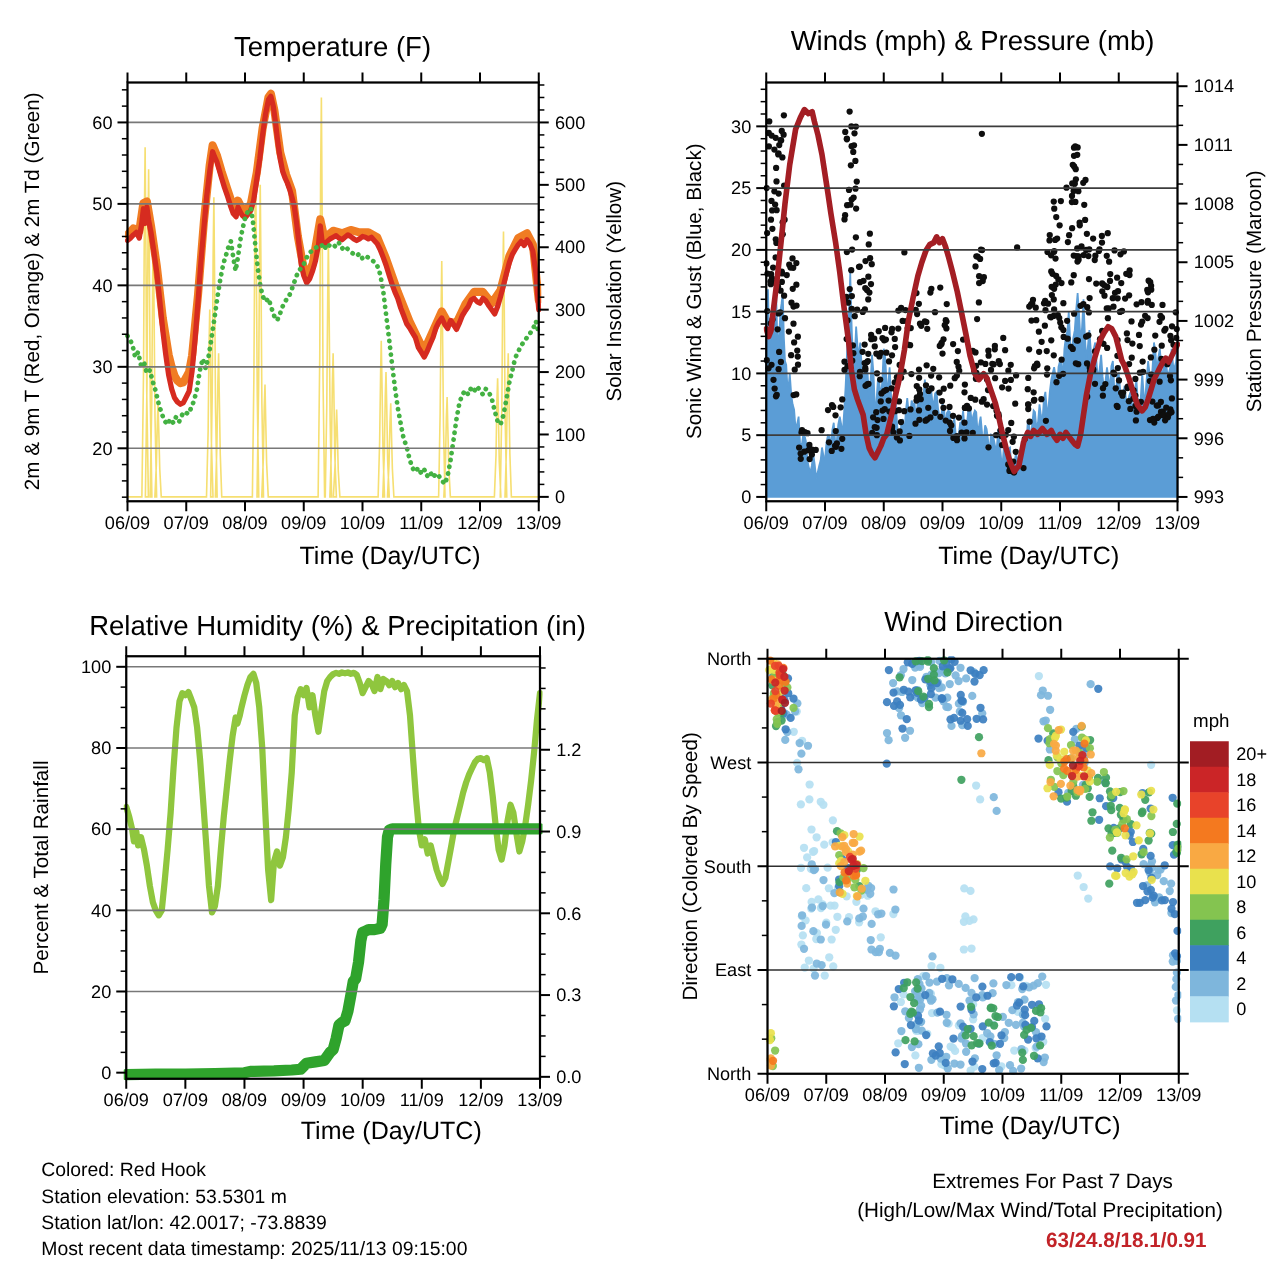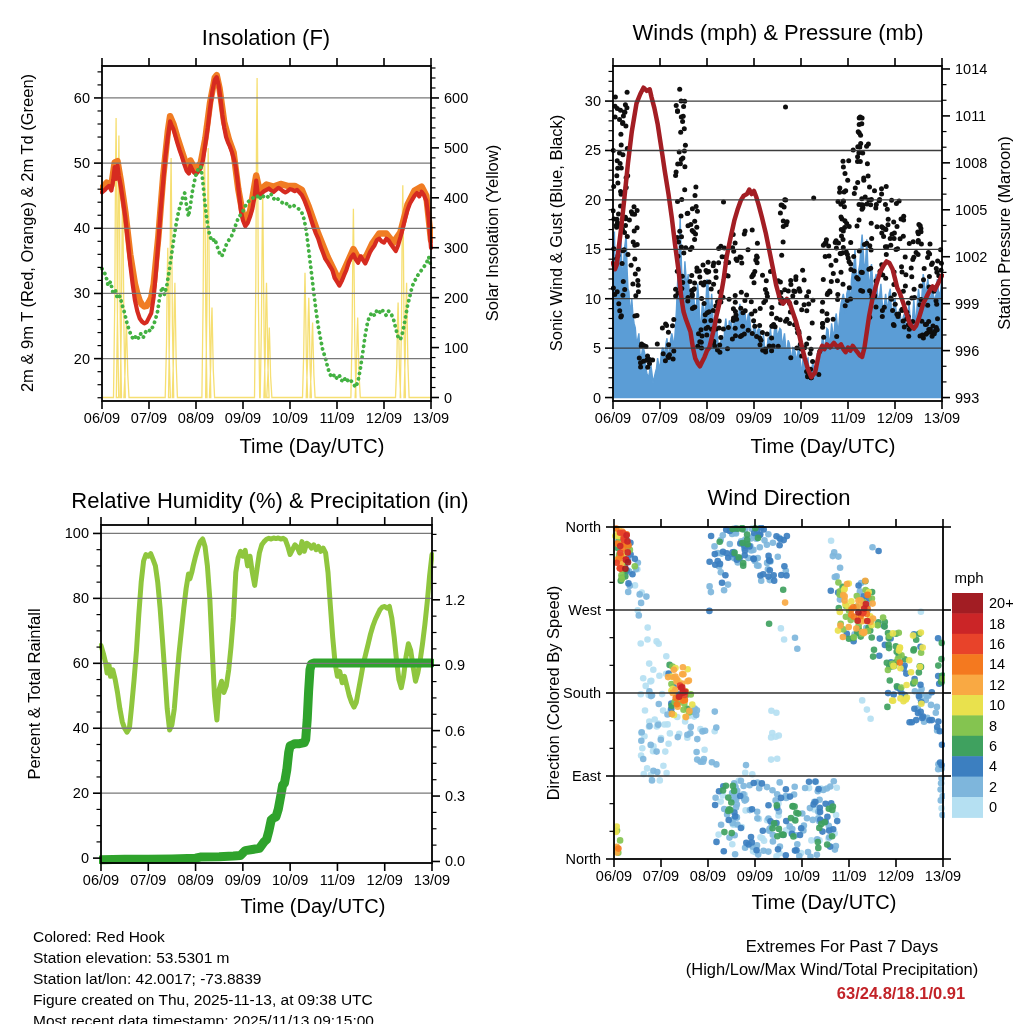--- a/index.html
+++ b/index.html
@@ -1982,21 +1982,21 @@
           <rect x="952" y="756.2" width="31" height="20.9" fill="#3c7fc0"></rect>
           <text x="989" y="771.4" font-size="14.5" text-anchor="start" fill="#000">4</text>
           <rect x="952" y="776.6" width="31" height="20.9" fill="#7eb6dc"></rect>
           <text x="989" y="791.8" font-size="14.5" text-anchor="start" fill="#000">2</text>
           <rect x="952" y="797.0" width="31" height="20.9" fill="#b5e0f2"></rect>
           <text x="989" y="812.2" font-size="14.5" text-anchor="start" fill="#000">0</text>
         </g>
       </g>
     </svg>
 
-  <div class="t title" style="left:266px;top:38px">Insolation (F)</div>
+  <div class="t title" style="left:266px;top:38px">Temperature (F)</div>
   <div class="t title" style="left:778px;top:33px">Winds (mph) &amp; Pressure (mb)</div>
   <div class="t title" style="left:270px;top:501px">Relative Humidity (%) &amp; Precipitation (in)</div>
   <div class="t title" style="left:779px;top:498px">Wind Direction</div>
 
   <div class="t xlab" style="left:266px;top:446px">Time (Day/UTC)</div>
   <div class="t xlab" style="left:777px;top:446px">Time (Day/UTC)</div>
   <div class="t xlab" style="left:267px;top:906px">Time (Day/UTC)</div>
   <div class="t xlab" style="left:778px;top:902px">Time (Day/UTC)</div>
 
   <div class="vlab" style="left:27px;top:233px">2m &amp; 9m T (Red, Orange) &amp; 2m Td (Green)</div>
@@ -2005,20 +2005,19 @@
   <div class="vlab" style="left:1004px;top:233px">Station Pressure (Maroon)</div>
   <div class="vlab" style="left:34px;top:694px">Percent &amp; Total Rainfall</div>
   <div class="vlab" style="left:553px;top:693px">Direction (Colored By Speed)</div>
 
   <div class="t cbarlab" style="left:969px;top:577px">mph</div>
 
   <div class="footer">
     <div>Colored: Red Hook</div>
     <div>Station elevation: 53.5301 m</div>
     <div>Station lat/lon: 42.0017; -73.8839</div>
-    <div>Figure created on Thu, 2025-11-13, at 09:38 UTC</div>
     <div>Most recent data timestamp: 2025/11/13 09:15:00</div>
   </div>
 
   <div class="ext" style="left:842px;top:946px">Extremes For Past 7 Days</div>
   <div class="ext" style="left:832px;top:969px">(High/Low/Max Wind/Total Precipitation)</div>
   <div class="ext ext-values" id="ext-values" style="left: 887px; top: 993px; color: rgb(194, 35, 40);">63/24.8/18.1/0.91</div>
 </div>
 
 </body></html>

